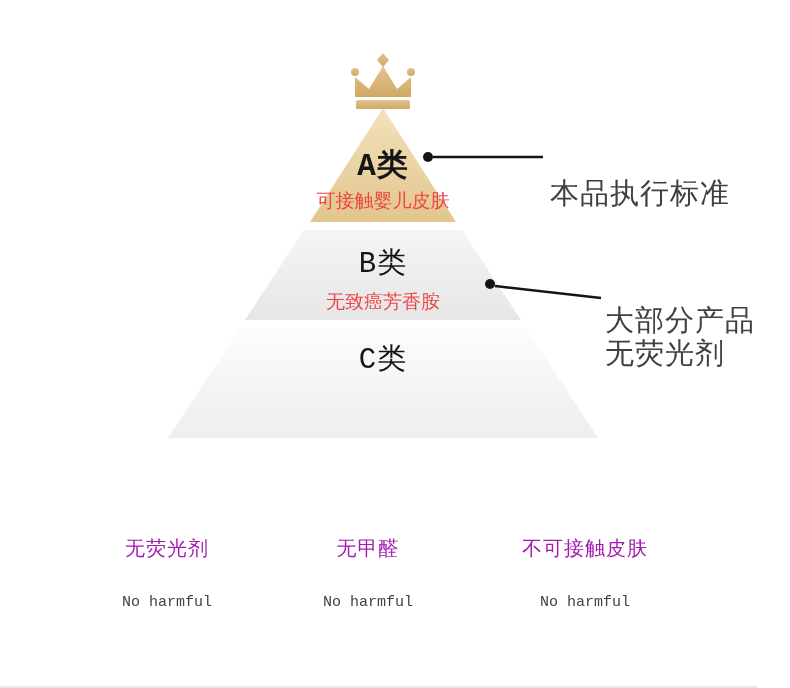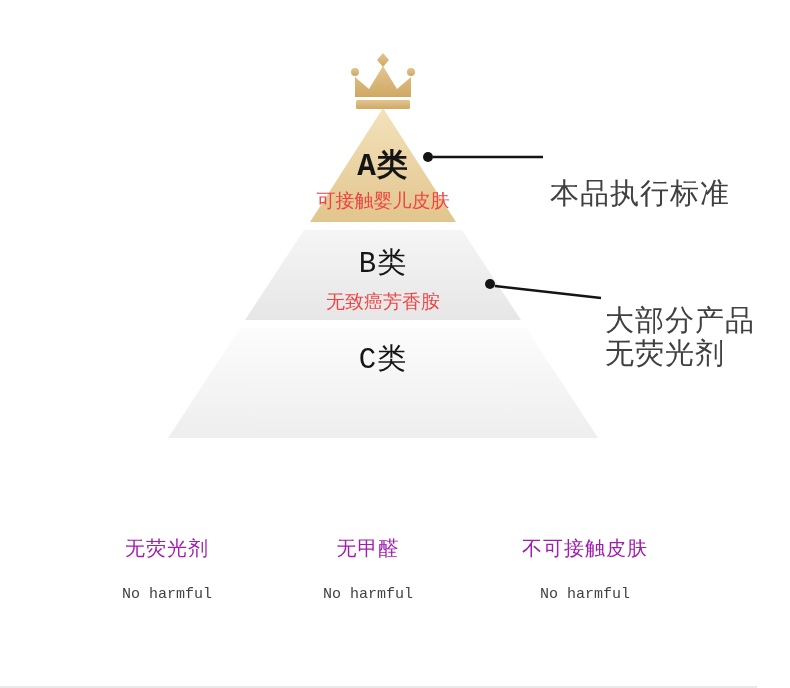--- a/index.html
+++ b/index.html
@@ -53,21 +53,21 @@
     margin-top: 38px;
   }
   .callout-a { left: 550px; top: 141px; }
   .callout-b { left: 605px; top: 268px; }
 
   .feature-item { position: absolute; transform: translateX(-50%); text-align: center; }
   .feat-1 { left: 167px; }
   .feat-2 { left: 368px; }
   .feat-3 { left: 585px; }
   .feature-zh { font-size: 20px; color: #a21caf; letter-spacing: 1px; }
-  .feature-en { margin-top: 24px; font-size: 15px; color: #424242; text-align: center; }
+  .feature-en { margin-top: 32px; font-size: 15px; color: #424242; text-align: center; }
   .features-row { position: absolute; left: 0; top: 535px; width: 790px; height: 70px; }
 
   .bottom-divider {
     position: absolute;
     left: 0; bottom: 0;
     width: 100%; height: 2px;
     background: #e9e9e9;
   }
 </style>
 </head>

